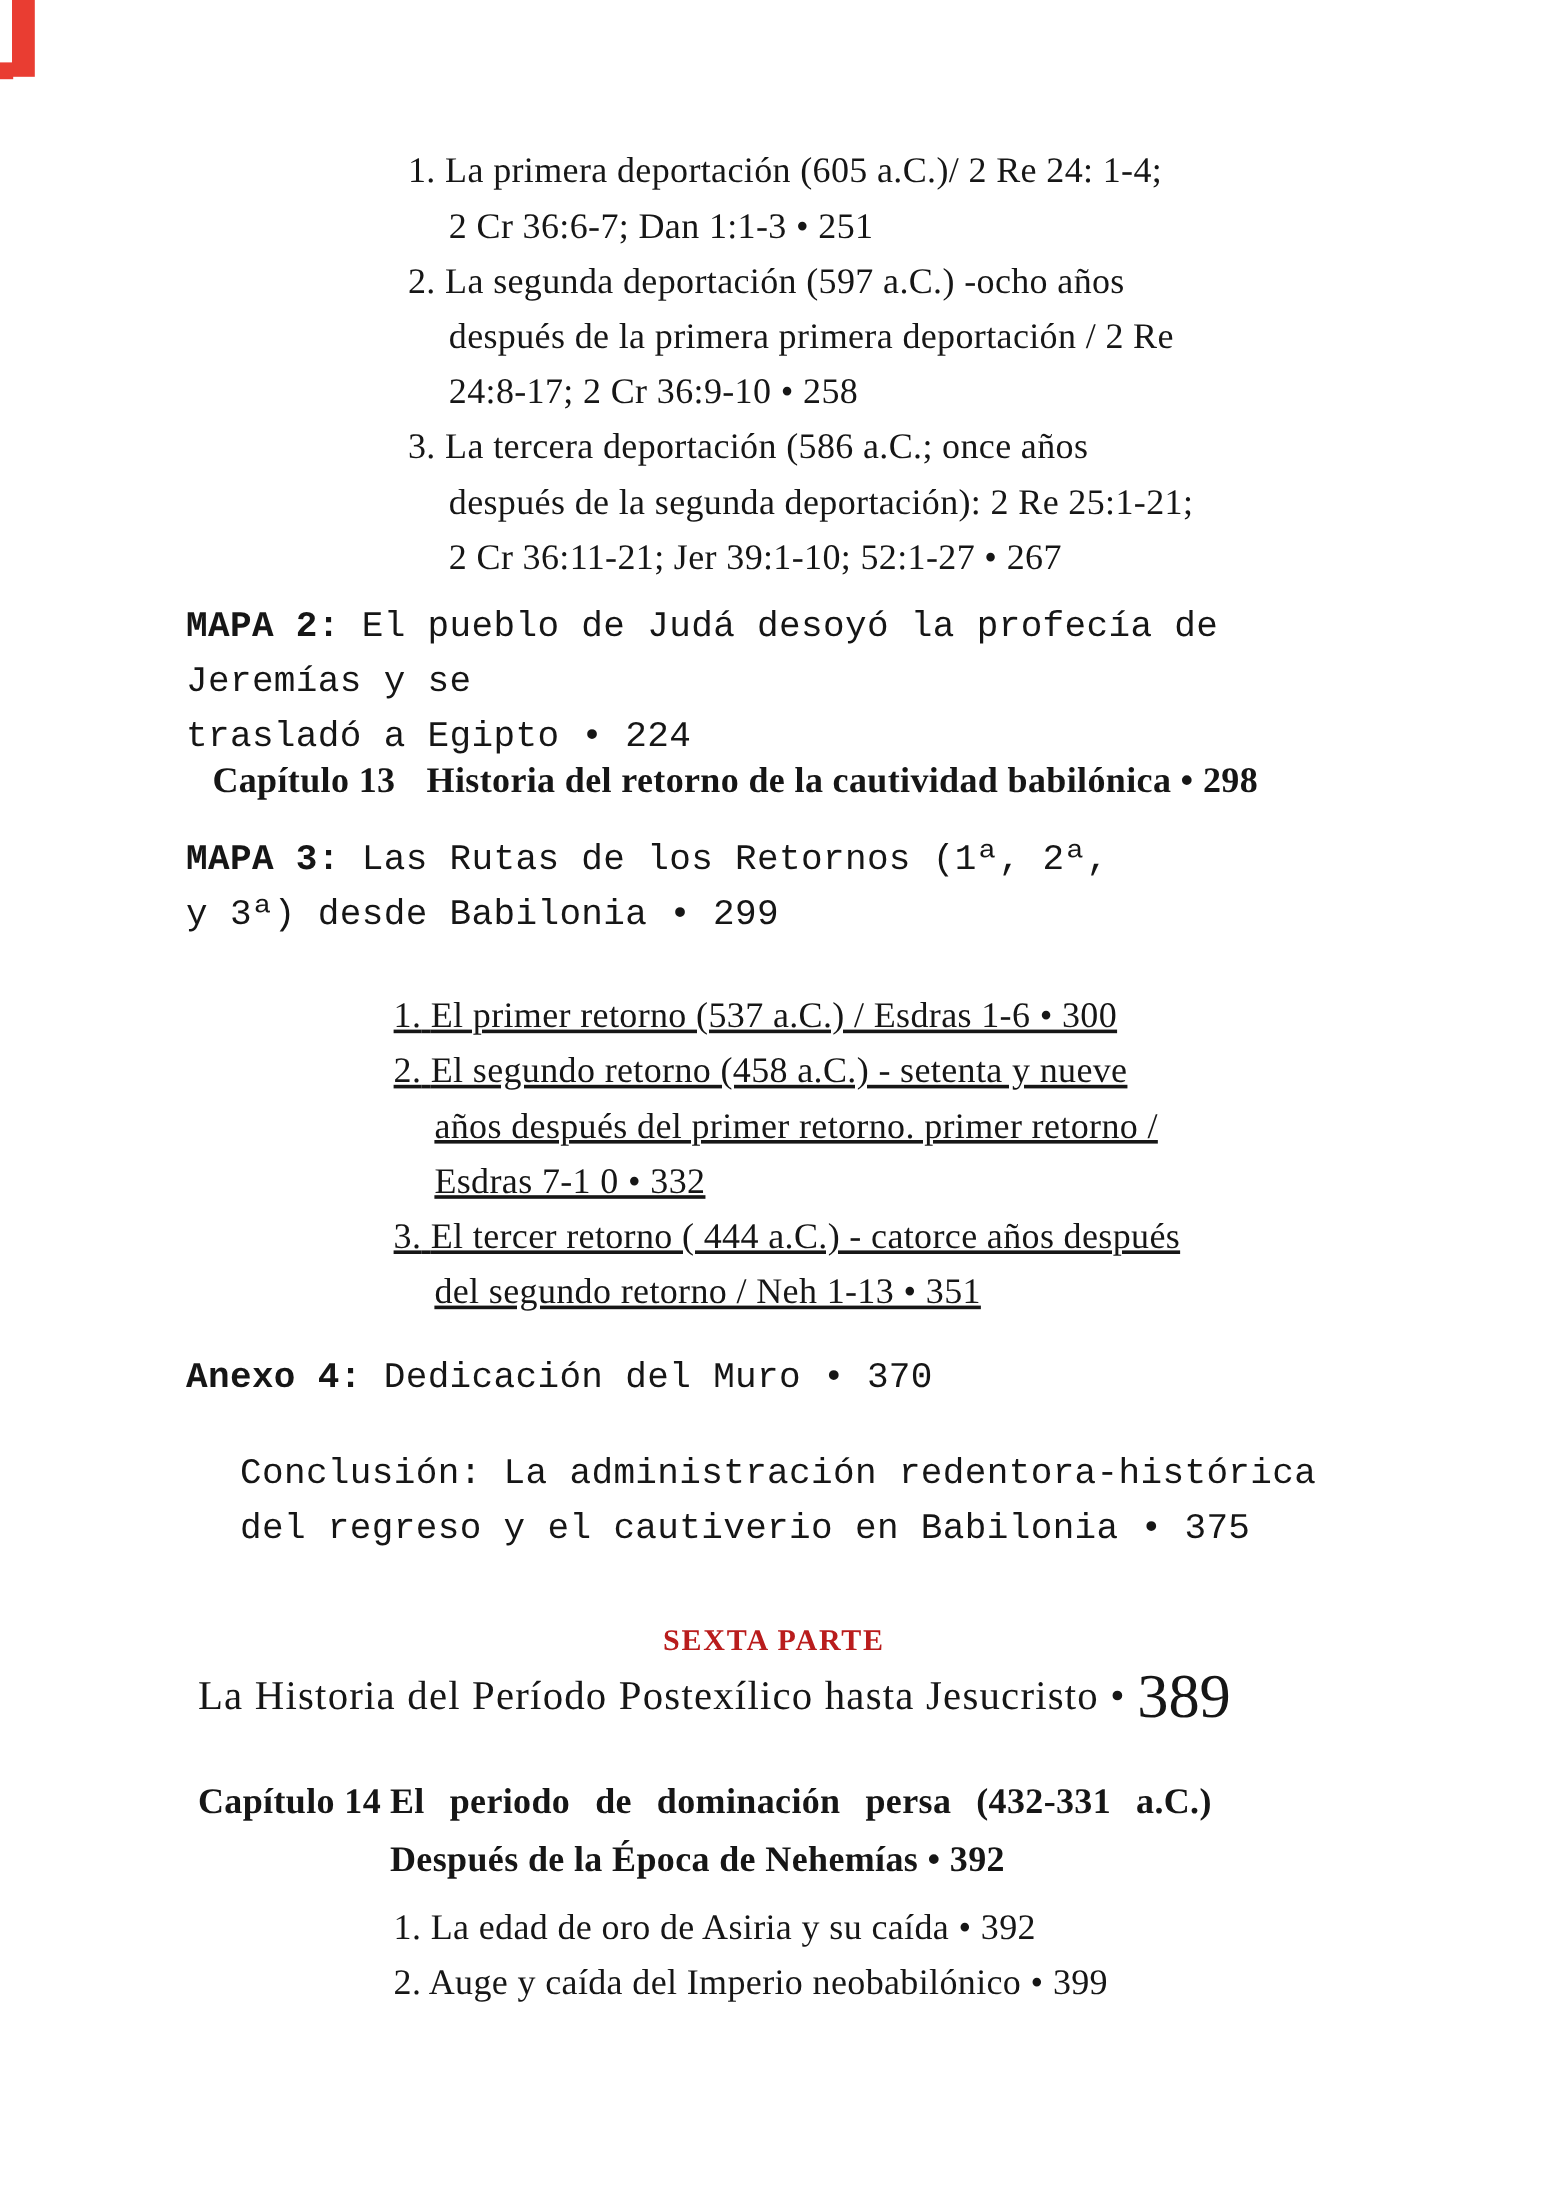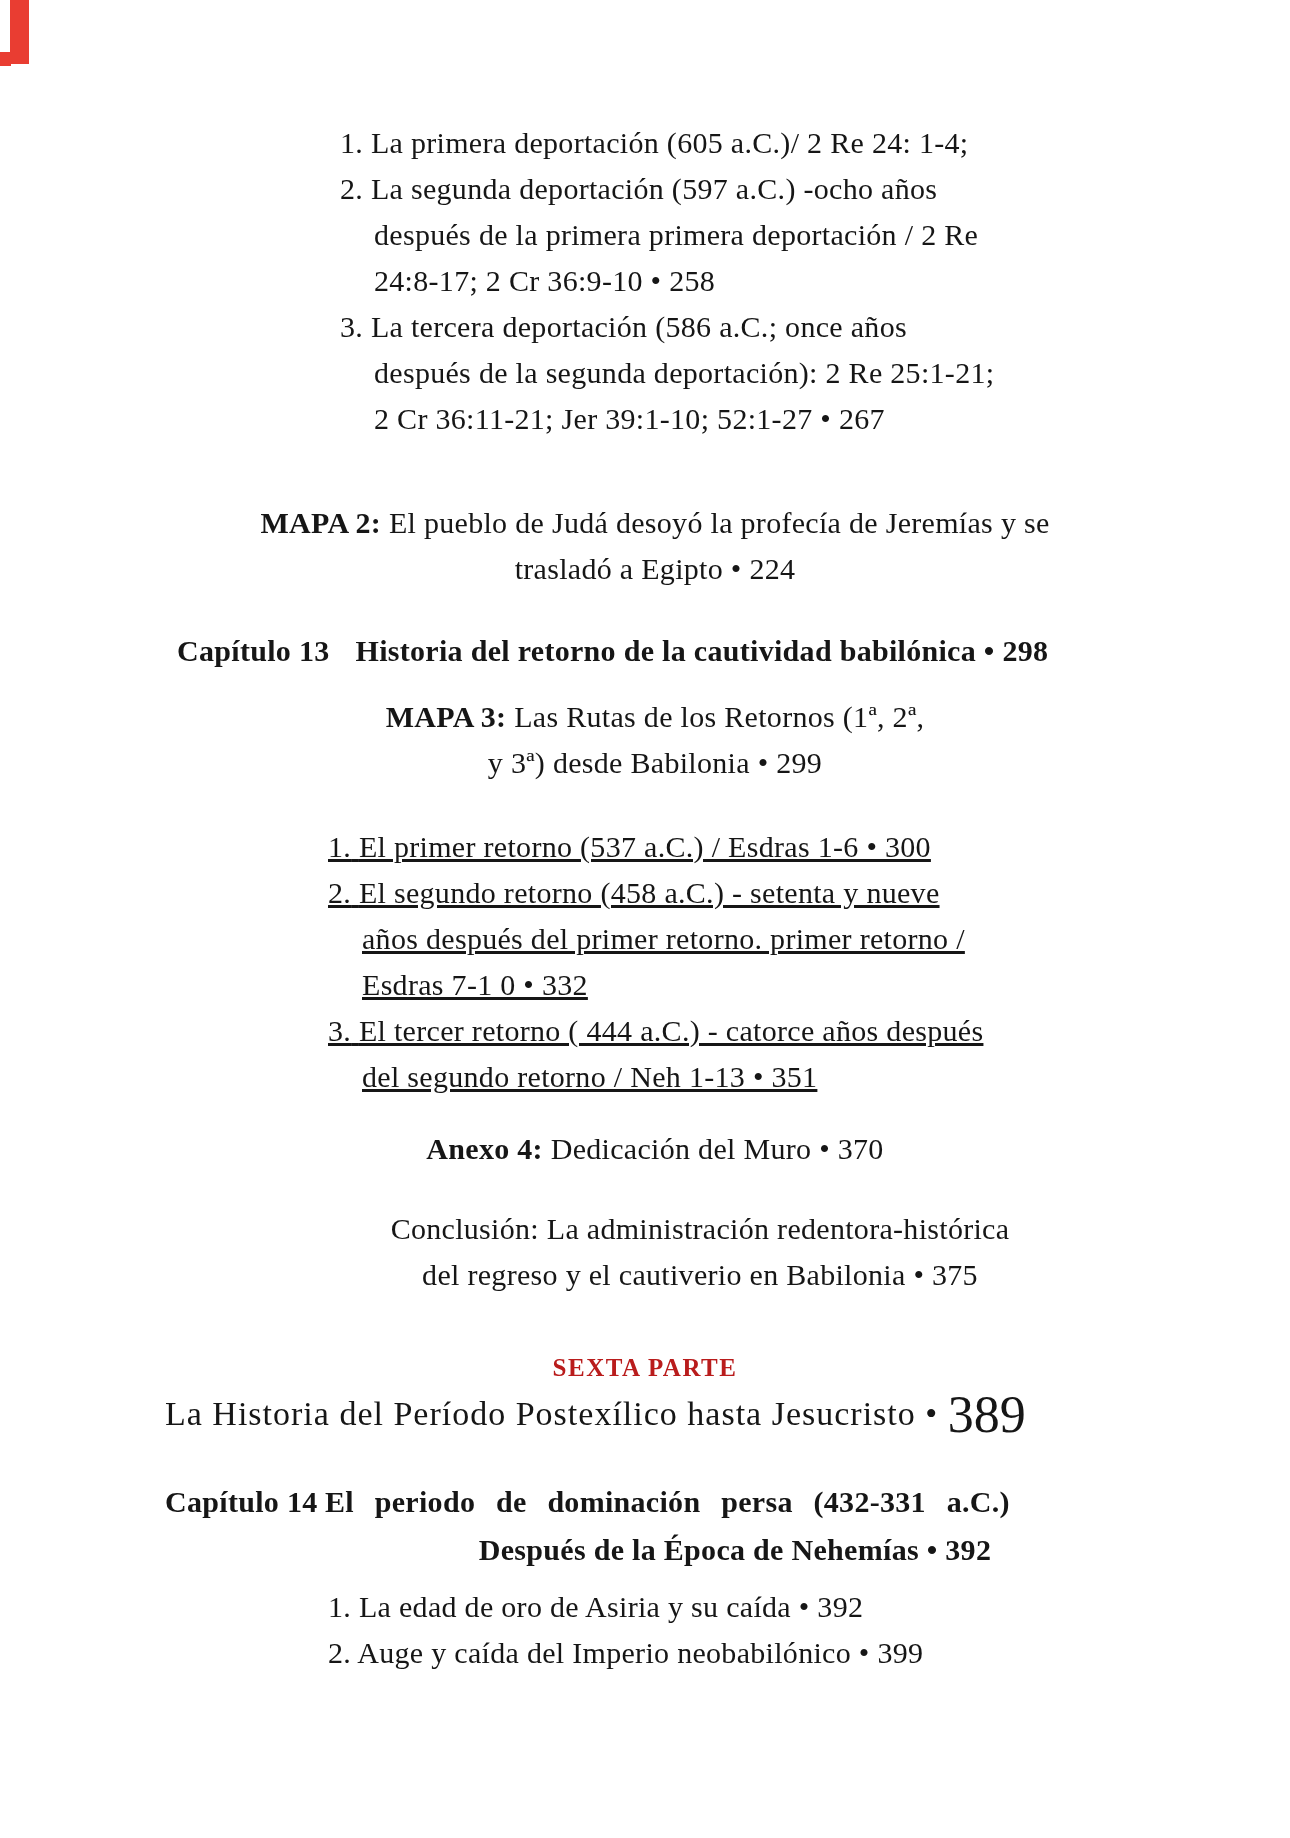--- a/index.html
+++ b/index.html
@@ -16,21 +16,21 @@
   .corner-nub{position:absolute;left:0;top:52px;width:11px;height:14px;background:#e93d32;}
 
   .blk{position:absolute;font-size:30px;line-height:46px;letter-spacing:.3px;}
 
   
   .list{left:328px;width:830px;}
   .li{padding-left:34px;}
   .li .first{text-indent:-34px;}
 
   
-  .centered{left:155px;width:1000px;text-align:center;}
+  .centered{left:155px;width:1000px;font-family:Liberation Mono, monospace;}
   .lbl{font-weight:700;}
 
   .chapter{left:165px;width:1010px;font-weight:700;white-space:nowrap;}
   .chapter .chlbl{display:inline-block;margin-right:26px;}
 
   .kicker{
     left:145px;width:1000px;text-align:center;
     font-weight:700;font-size:25px;line-height:32px;
     color:#b91c1c;letter-spacing:1.5px;
   }
@@ -38,33 +38,34 @@
     left:165px;width:1010px;
     font-size:34px;line-height:52px;letter-spacing:1px;white-space:nowrap;
   }
   .part-title .pgnum{font-size:52px;vertical-align:-7px;letter-spacing:0;}
 
   .chapter14{left:165px;width:1010px;font-weight:700;line-height:48px;}
   .ch14-row{display:flex;}
   .ch14-label{width:160px;flex:0 0 160px;}
   .ch14-title{flex:1;}
   .ch14-l1{word-spacing:13px;white-space:nowrap;}
-  .ch14-l2{text-align:center;width:820px;}
+  .ch14-l2{width:820px;}
 </style>
 </head>
 <body>
 
 <div class="page">
 
   <div class="corner-bar"></div>
   <div class="corner-nub"></div>
 
   <div class="blk list" style="top:120px;margin-left:12px;">
     <div class="li">
       <div class="first"><span>1.</span> <span>La primera deportación (605 a.C.)/ 2 Re 24: 1-4;</span></div>
+      <div>2 Cr 36:6-7; Dan 1:1-3 • 251</div>
     </div>
     <div class="li">
       <div class="first"><span>2.</span> <span>La segunda deportación (597 a.C.) -ocho años</span></div>
       <div>después de la primera primera deportación / 2 Re</div>
       <div>24:8-17; 2 Cr 36:9-10 • 258</div>
     </div>
     <div class="li">
       <div class="first"><span>3.</span> <span>La tercera deportación (586 a.C.; once años</span></div>
       <div>después de la segunda deportación): 2 Re 25:1-21;</div>
       <div>2 Cr 36:11-21; Jer 39:1-10; 52:1-27 • 267</div>

